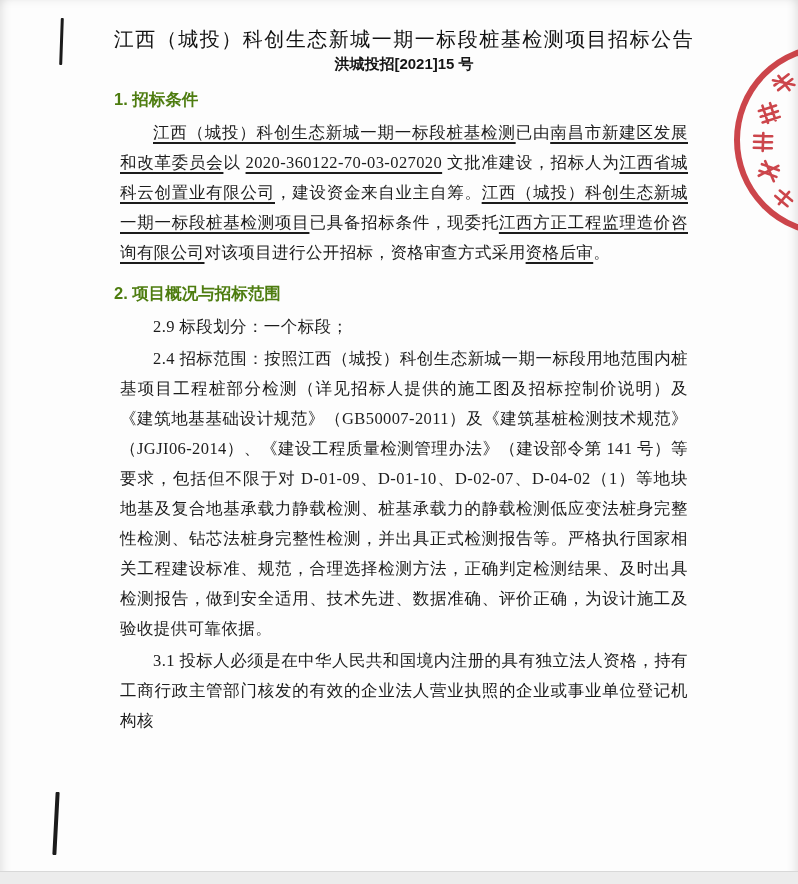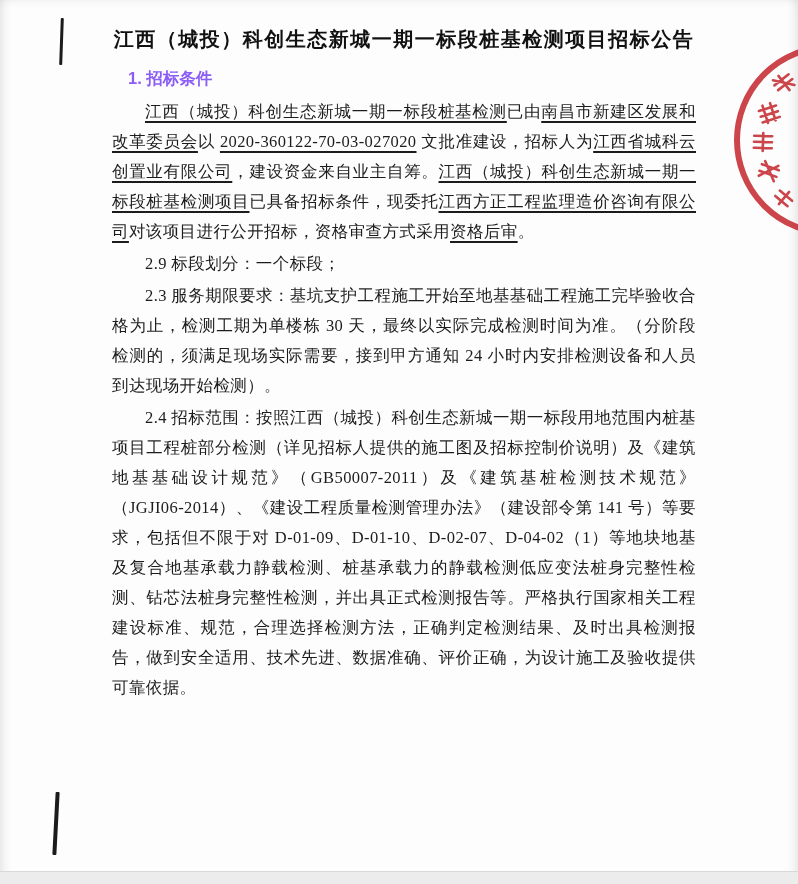--- a/index.html
+++ b/index.html
@@ -14,49 +14,49 @@
     box-shadow: inset 10px 0 10px -7px rgba(0,0,0,.10),
                 inset -10px 0 10px -7px rgba(0,0,0,.10),
                 inset 0 8px 8px -6px rgba(0,0,0,.05);
   }
   .content {
     position: relative;
     padding: 26px 98px 0 108px;
   }
   .doc-title {
     font-family: "Liberation Sans", "DejaVu Sans", sans-serif;
-    font-weight: 700;
+    font-weight: 400;
     font-size: 20px;
     letter-spacing: 1.5px;
     text-align: center;
     margin: 0 0 2px 0;
     color: #111;
   }
   .doc-number {
     font-family: "Liberation Sans", "DejaVu Sans", sans-serif;
     font-weight: 700;
     font-size: 15px;
     text-align: center;
     margin: 0 0 6px 0;
     color: #151515;
   }
   .sec-heading {
     font-family: "Liberation Sans", "DejaVu Sans", sans-serif;
     font-weight: 700;
     font-size: 16.5px;
     line-height: 30px;
-    margin: 10px 0 4px 20px;
-    color: #8b5cf6;
+    margin: 10px 0 4px 6px;
+    color: #4d7c0f;
   }
   .para {
     font-size: 16.5px;
     line-height: 30px;
     text-align: justify;
     text-indent: 33px;
-    margin: 2px 4px;
+    margin: 2px 12px;
     letter-spacing: 0.4px;
   }
   .u {
     text-decoration: underline;
     text-decoration-thickness: 1.5px;
     text-underline-offset: 4px;
   }
   .pen-mark {
     position: absolute;
     background: #1b1b1b;
@@ -99,23 +99,25 @@
           </g>
         <g transform="translate(66,153) rotate(40)">
             <path d="M-8 -3 H8 M-8 4 H8 M0 -8 V8"></path>
           </g>
       </g>
     </g>
   </svg>
 
   <div class="content">
     <h1 class="doc-title">江西（城投）科创生态新城一期一标段桩基检测项目招标公告</h1>
+    <div class="doc-number">洪城投招[2021]15 号</div>
     <div id="sections">
         <div class="sec-heading">1. 招标条件</div>
         <p class="para"><span class="u">江西（城投）科创生态新城一期一标段桩基检测</span><span>已由</span><span class="u">南昌市新建区发展和改革委员会</span><span>以 </span><span class="u">2020-360122-70-03-027020</span><span> 文批准建设，招标人为</span><span class="u">江西省城科云创置业有限公司</span><span>，建设资金来自业主自筹。</span><span class="u">江西（城投）科创生态新城一期一标段桩基检测项目</span><span>已具备招标条件，现委托</span><span class="u">江西方正工程监理造价咨询有限公司</span><span>对该项目进行公开招标，资格审查方式采用</span><span class="u">资格后审</span><span>。</span></p>
+        <div class="sec-heading">2. 项目概况与招标范围</div>
         <p class="para"><span>2.9 标段划分：一个标段；</span></p>
-        <p class="para"><span>2.3 服务期限要求：基坑支护工程施工开始至地基基础工程施工完毕验收合格为止，检测工期为单楼栋 30 天，最终以实际完成检测时间为准。（分阶段检测的，须满足现场实际需要，接到甲方通知 24 小时内安排检测设备和人员到达现场开始检测）。</span></p>
         <p class="para"><span>2.4 招标范围：按照江西（城投）科创生态新城一期一标段用地范围内桩基项目工程桩部分检测（详见招标人提供的施工图及招标控制价说明）及《建筑地基基础设计规范》（GB50007-2011）及《建筑基桩检测技术规范》（JGJI06-2014）、《建设工程质量检测管理办法》（建设部令第 141 号）等要求，包括但不限于对 D-01-09、D-01-10、D-02-07、D-04-02（1）等地块地基及复合地基承载力静载检测、桩基承载力的静载检测低应变法桩身完整性检测、钻芯法桩身完整性检测，并出具正式检测报告等。严格执行国家相关工程建设标准、规范，合理选择检测方法，正确判定检测结果、及时出具检测报告，做到安全适用、技术先进、数据准确、评价正确，为设计施工及验收提供可靠依据。</span></p>
+        <p class="para"><span>3.1 投标人必须是在中华人民共和国境内注册的具有独立法人资格，持有工商行政主管部门核发的有效的企业法人营业执照的企业或事业单位登记机构核</span></p>
       </div>
   </div>
 
   <div class="bottom-band"></div>
 </div>
 
 </body></html>

